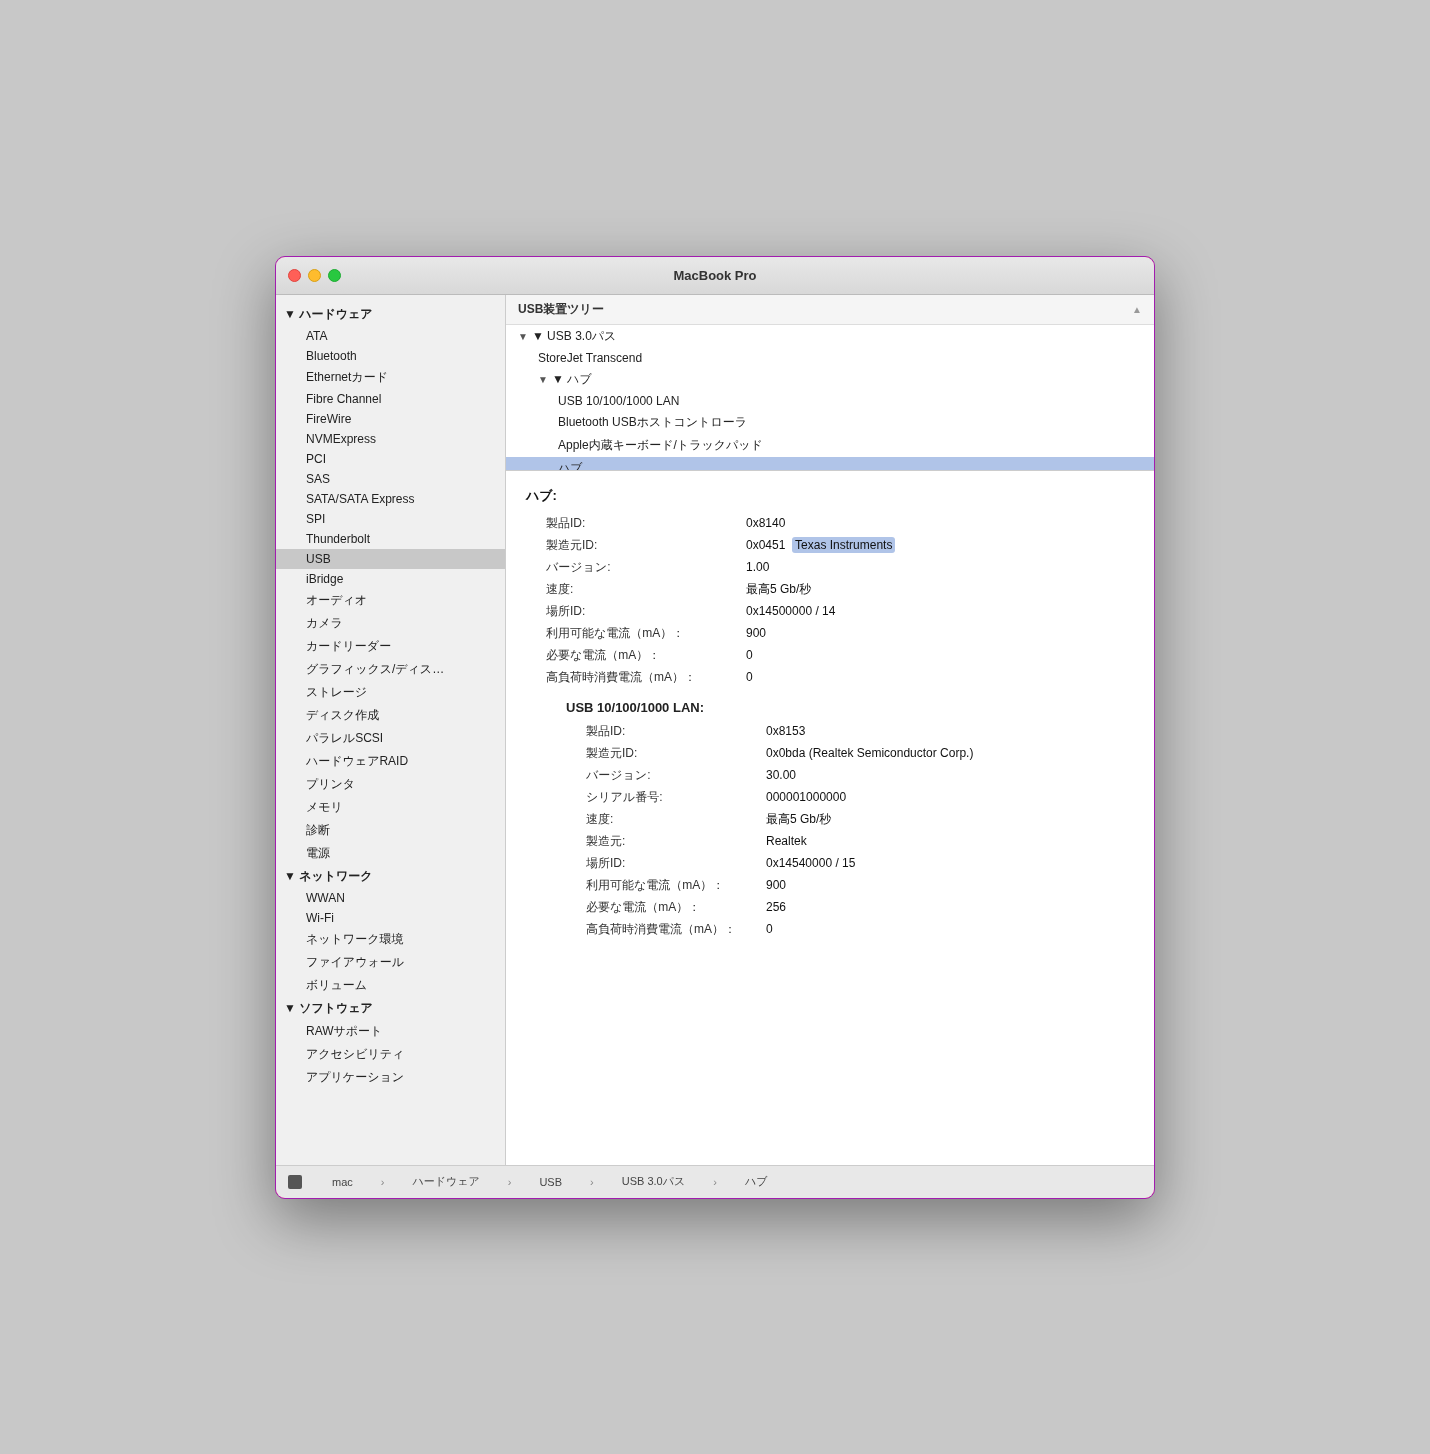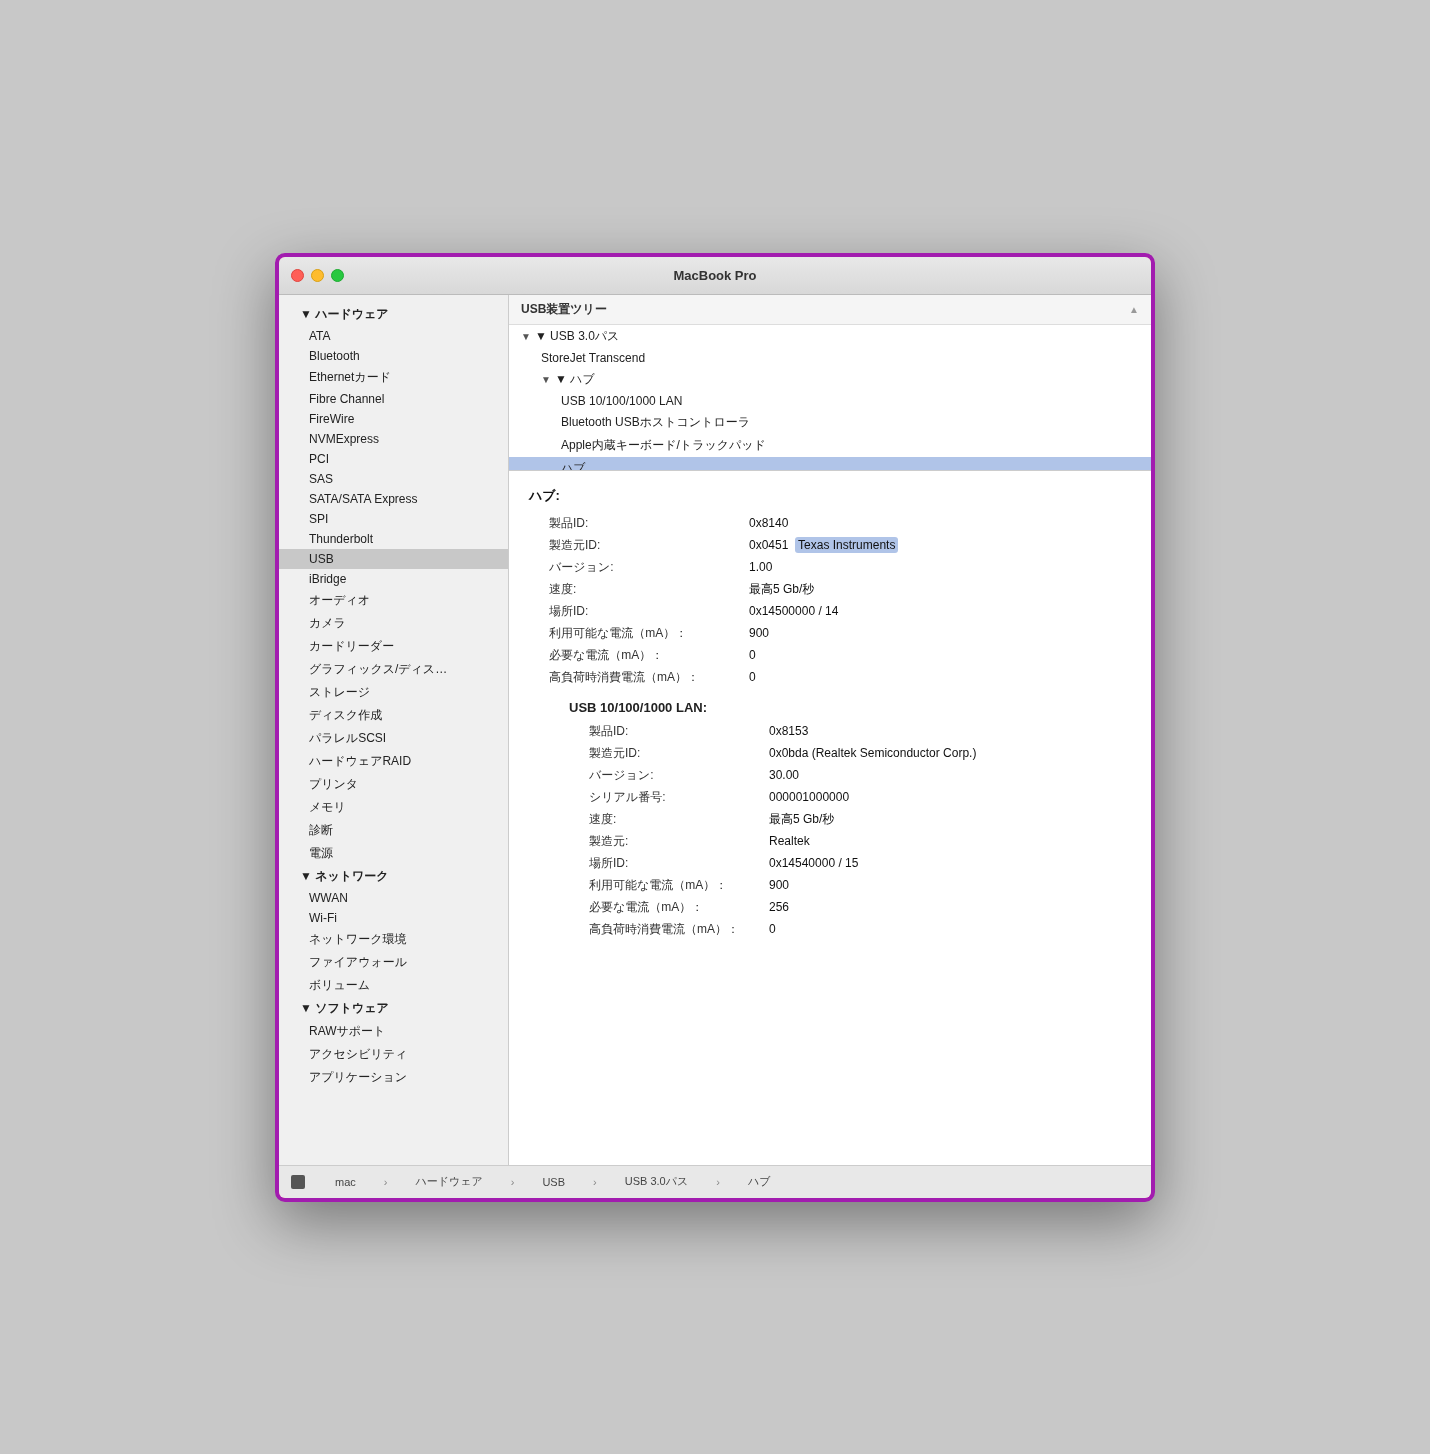--- a/index.html
+++ b/index.html
@@ -10,21 +10,21 @@
       align-items: center;
       min-height: 100vh;
       font-family: -apple-system, "Helvetica Neue", sans-serif;
     }
     .window {
       width: 880px;
       background: #ec4899;
       border-radius: 10px;
       box-shadow: 0 20px 60px rgba(0,0,0,0.4);
       overflow: hidden;
-      border: 4px solid #a21caf;
+      border: 1px solid #a21caf;
     }
     .titlebar {
       background: linear-gradient(180deg, #e8e8e8 0%, #d8d8d8 100%);
       height: 38px;
       display: flex;
       align-items: center;
       justify-content: center;
       border-bottom: 1px solid #bbb;
       position: relative;
     }
@@ -61,21 +61,20 @@
       padding: 8px 0;
     }
     .sidebar-section-header {
       display: flex;
       align-items: center;
       padding: 3px 8px;
       font-weight: 700;
       color: #222;
       font-size: 12px;
       cursor: pointer;
-      margin-left: 13px;
     }
     .sidebar-item {
       padding: 3px 8px 3px 30px;
       color: #222;
       cursor: pointer;
       font-size: 12px;
       white-space: nowrap;
     }
     .sidebar-item.selected {
       background: #c8c8c8;

